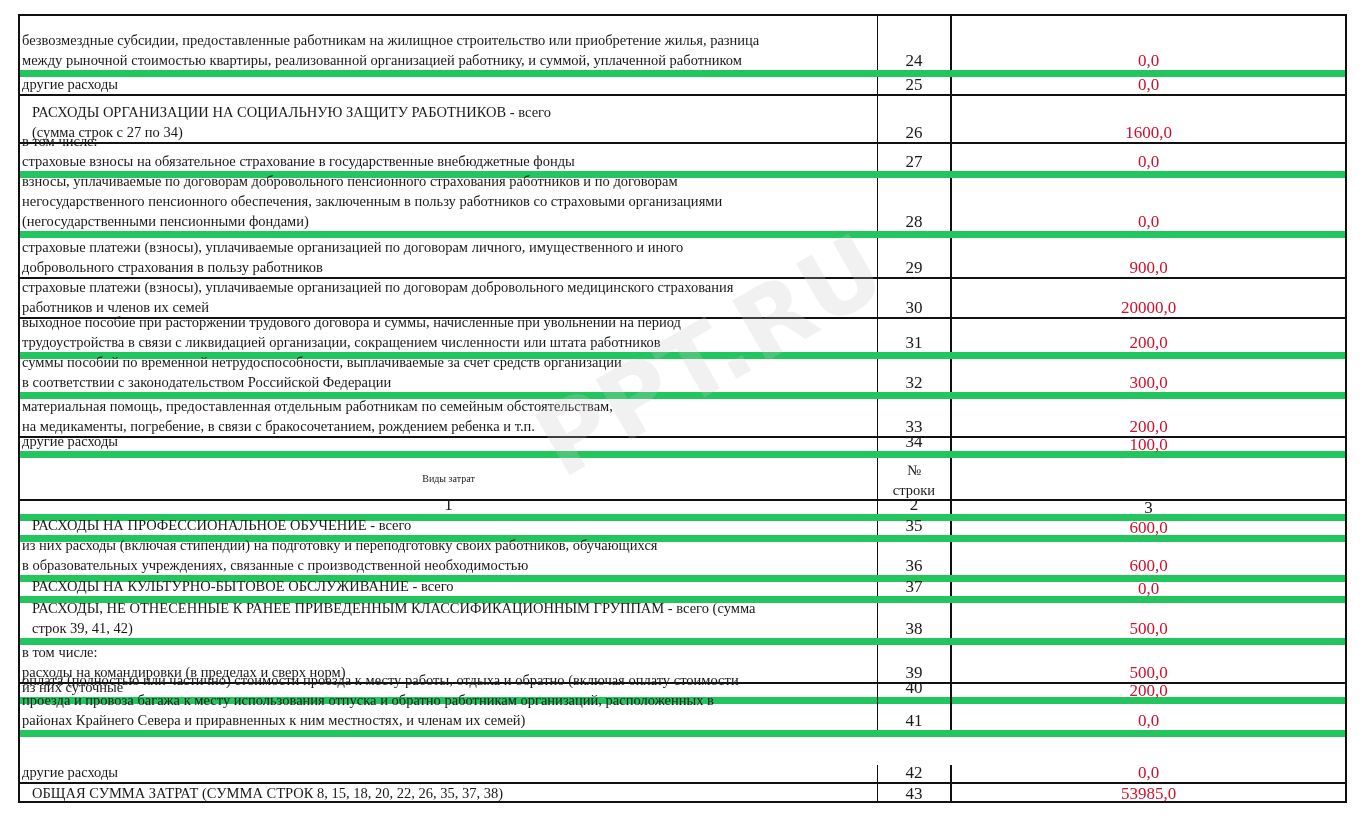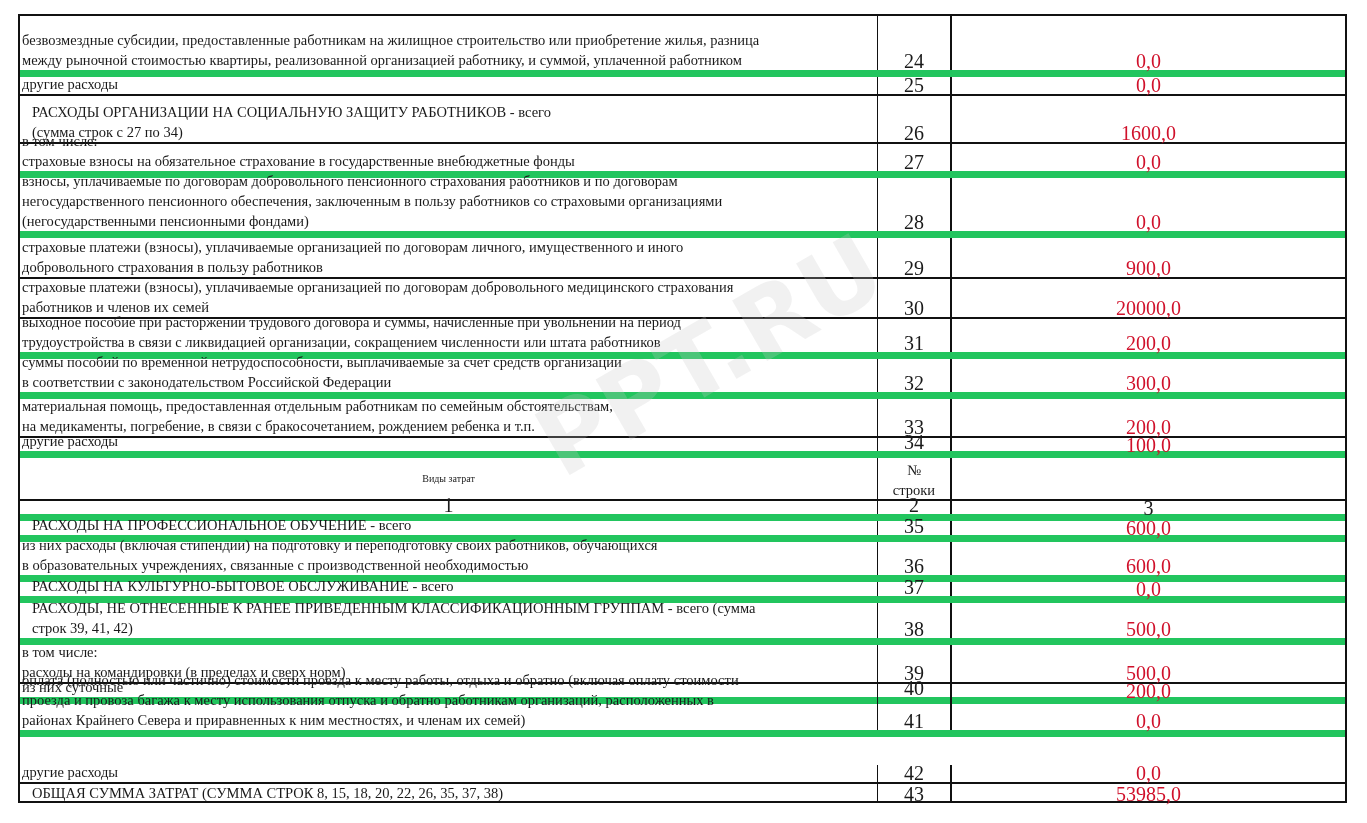--- a/index.html
+++ b/index.html
@@ -10,21 +10,21 @@
   .row { position:absolute; left:0; width:100%; box-sizing:border-box;
          border-bottom:7px solid #22c55e; }
   .row.thick { border-bottom:2px solid #111; }
   .row.last { border-bottom:none; }
   .cell { position:absolute; top:0; bottom:0; box-sizing:border-box; }
   .c1 { left:0; width:858px; border-right:1px solid #111; padding-left:2px; }
   .c2 { left:858px; width:74px; border-right:2px solid #111; text-align:center; }
   .c3 { left:932px; right:0; text-align:center; color:#d0112b;margin-top:16px; }
   .txt { font-size:14.5px; line-height:20px; position:absolute; bottom:0; left:2px; right:2px; white-space:pre; }
   .txt.indent { left:12px; }
-  .num { font-size:20px; line-height:20px; position:absolute; bottom:-1px; left:0; right:0; }
+  .num { font-size:17px; line-height:20px; position:absolute; bottom:-1px; left:0; right:0; }
   .hdr-center { position:absolute; top:0; bottom:0; left:0; right:0; display:flex; align-items:center; justify-content:center; font-size:10px; }
   .hdr-no { position:absolute; top:2px; left:0; right:0; text-align:center; font-size:14.5px; line-height:20px; }
   .watermark { position:absolute; left:520px; top:300px; font-size:96px; font-weight:bold;
                color:rgba(200,200,200,0.25); transform:rotate(-30deg); font-family:"DejaVu Sans", sans-serif; pointer-events:none; }
 </style>
 </head>
 <body>
 
 <div class="tbl" style="height:789px;">
 

